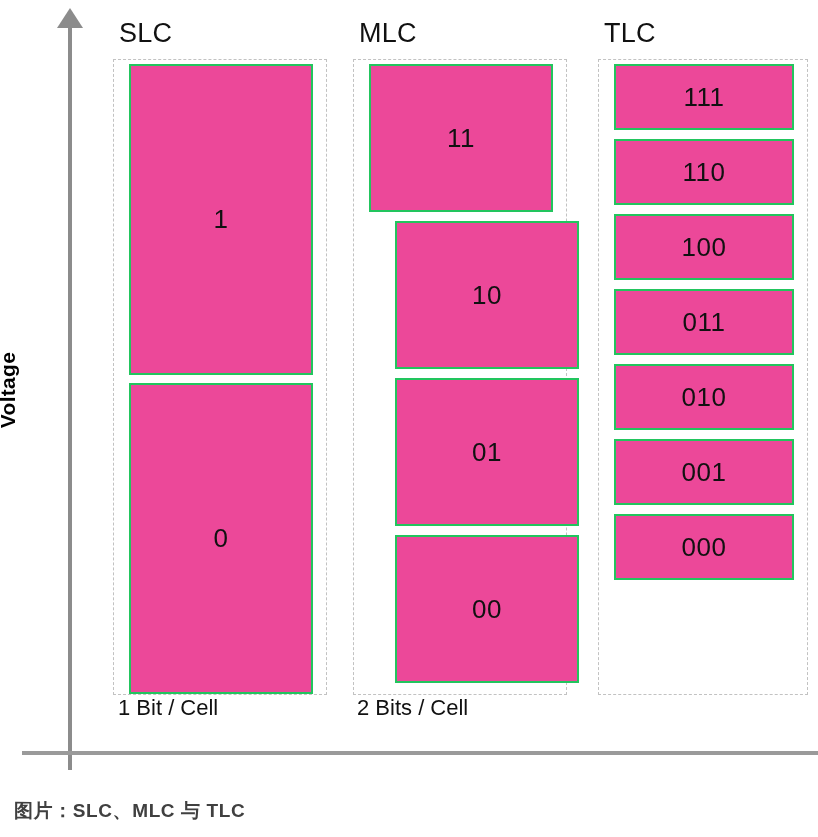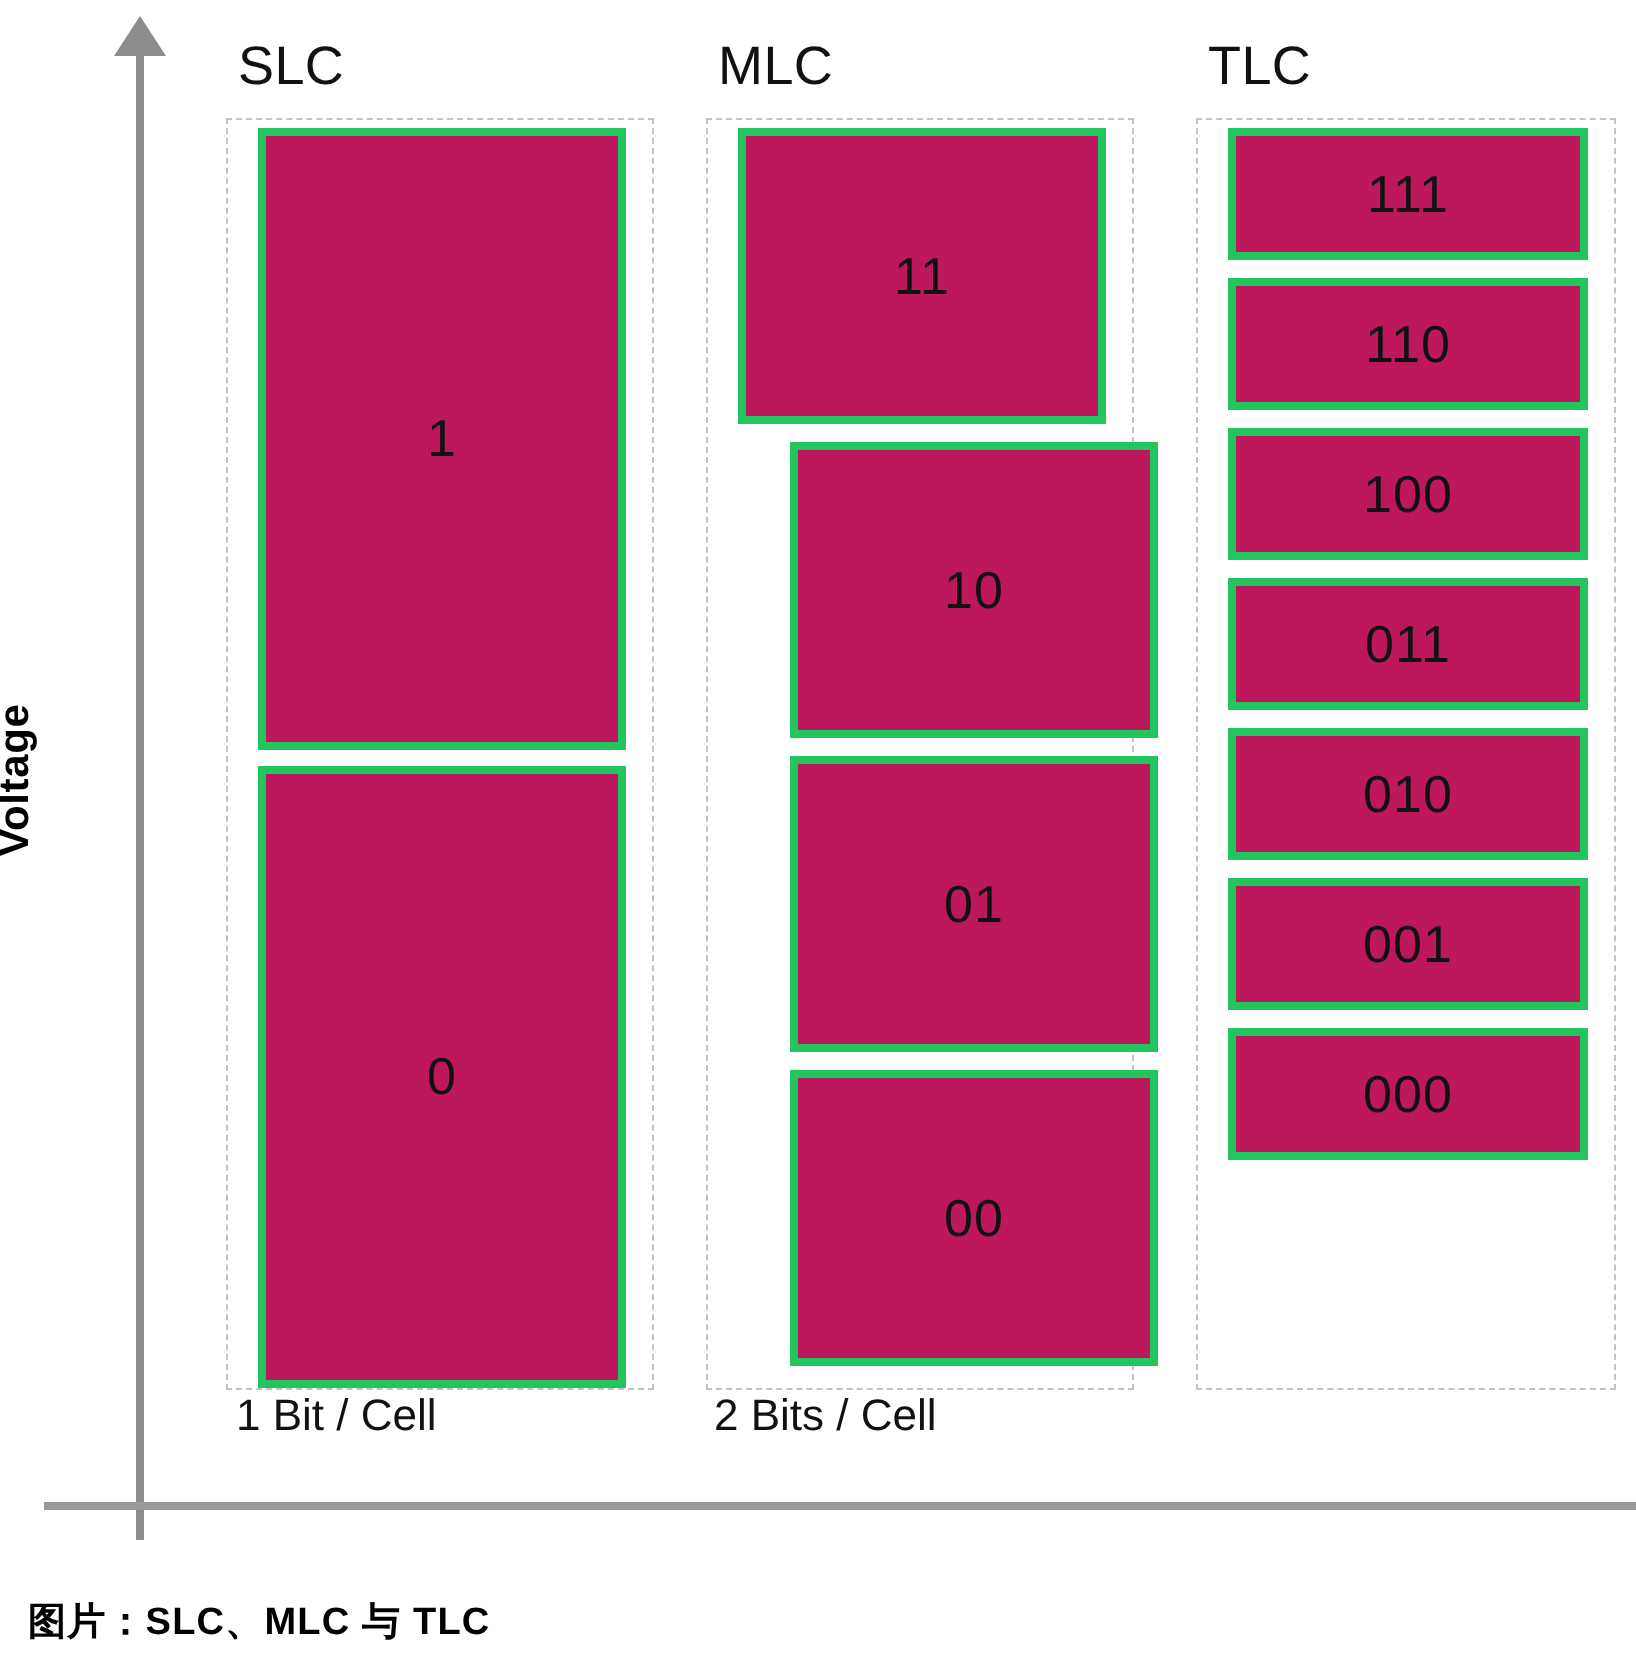--- a/index.html
+++ b/index.html
@@ -90,22 +90,22 @@
     box-sizing: border-box;
   }
   .cells {
     position: absolute;
     top: 46px;
     left: 16px;
     display: flex;
     flex-direction: column;
   }
   .cell {
-    border: 4px solid #22c55e;
-    background: #be185d;
+    border: 2px solid #22c55e;
+    background: #ec4899;
     box-sizing: border-box;
     display: flex;
     align-items: center;
     justify-content: center;
     font-size: 26px;
     color: #111;
     letter-spacing: 0.5px;
   }
   .footer-label {
     position: absolute;
@@ -138,21 +138,21 @@
   #label-mlc { left: 357px; }
   #label-tlc { left: 596px; }
 
   
   .caption {
     position: absolute;
     left: 14px;
     top: 798px;
     font-size: 19px;
     font-weight: bold;
-    color: #000000;
+    color: #404040;
     letter-spacing: 0.6px;
     white-space: nowrap;
   }
 </style>
 </head>
 <body>
 
 <div id="diagram">
 
   <div class="axis-arrow"></div>

